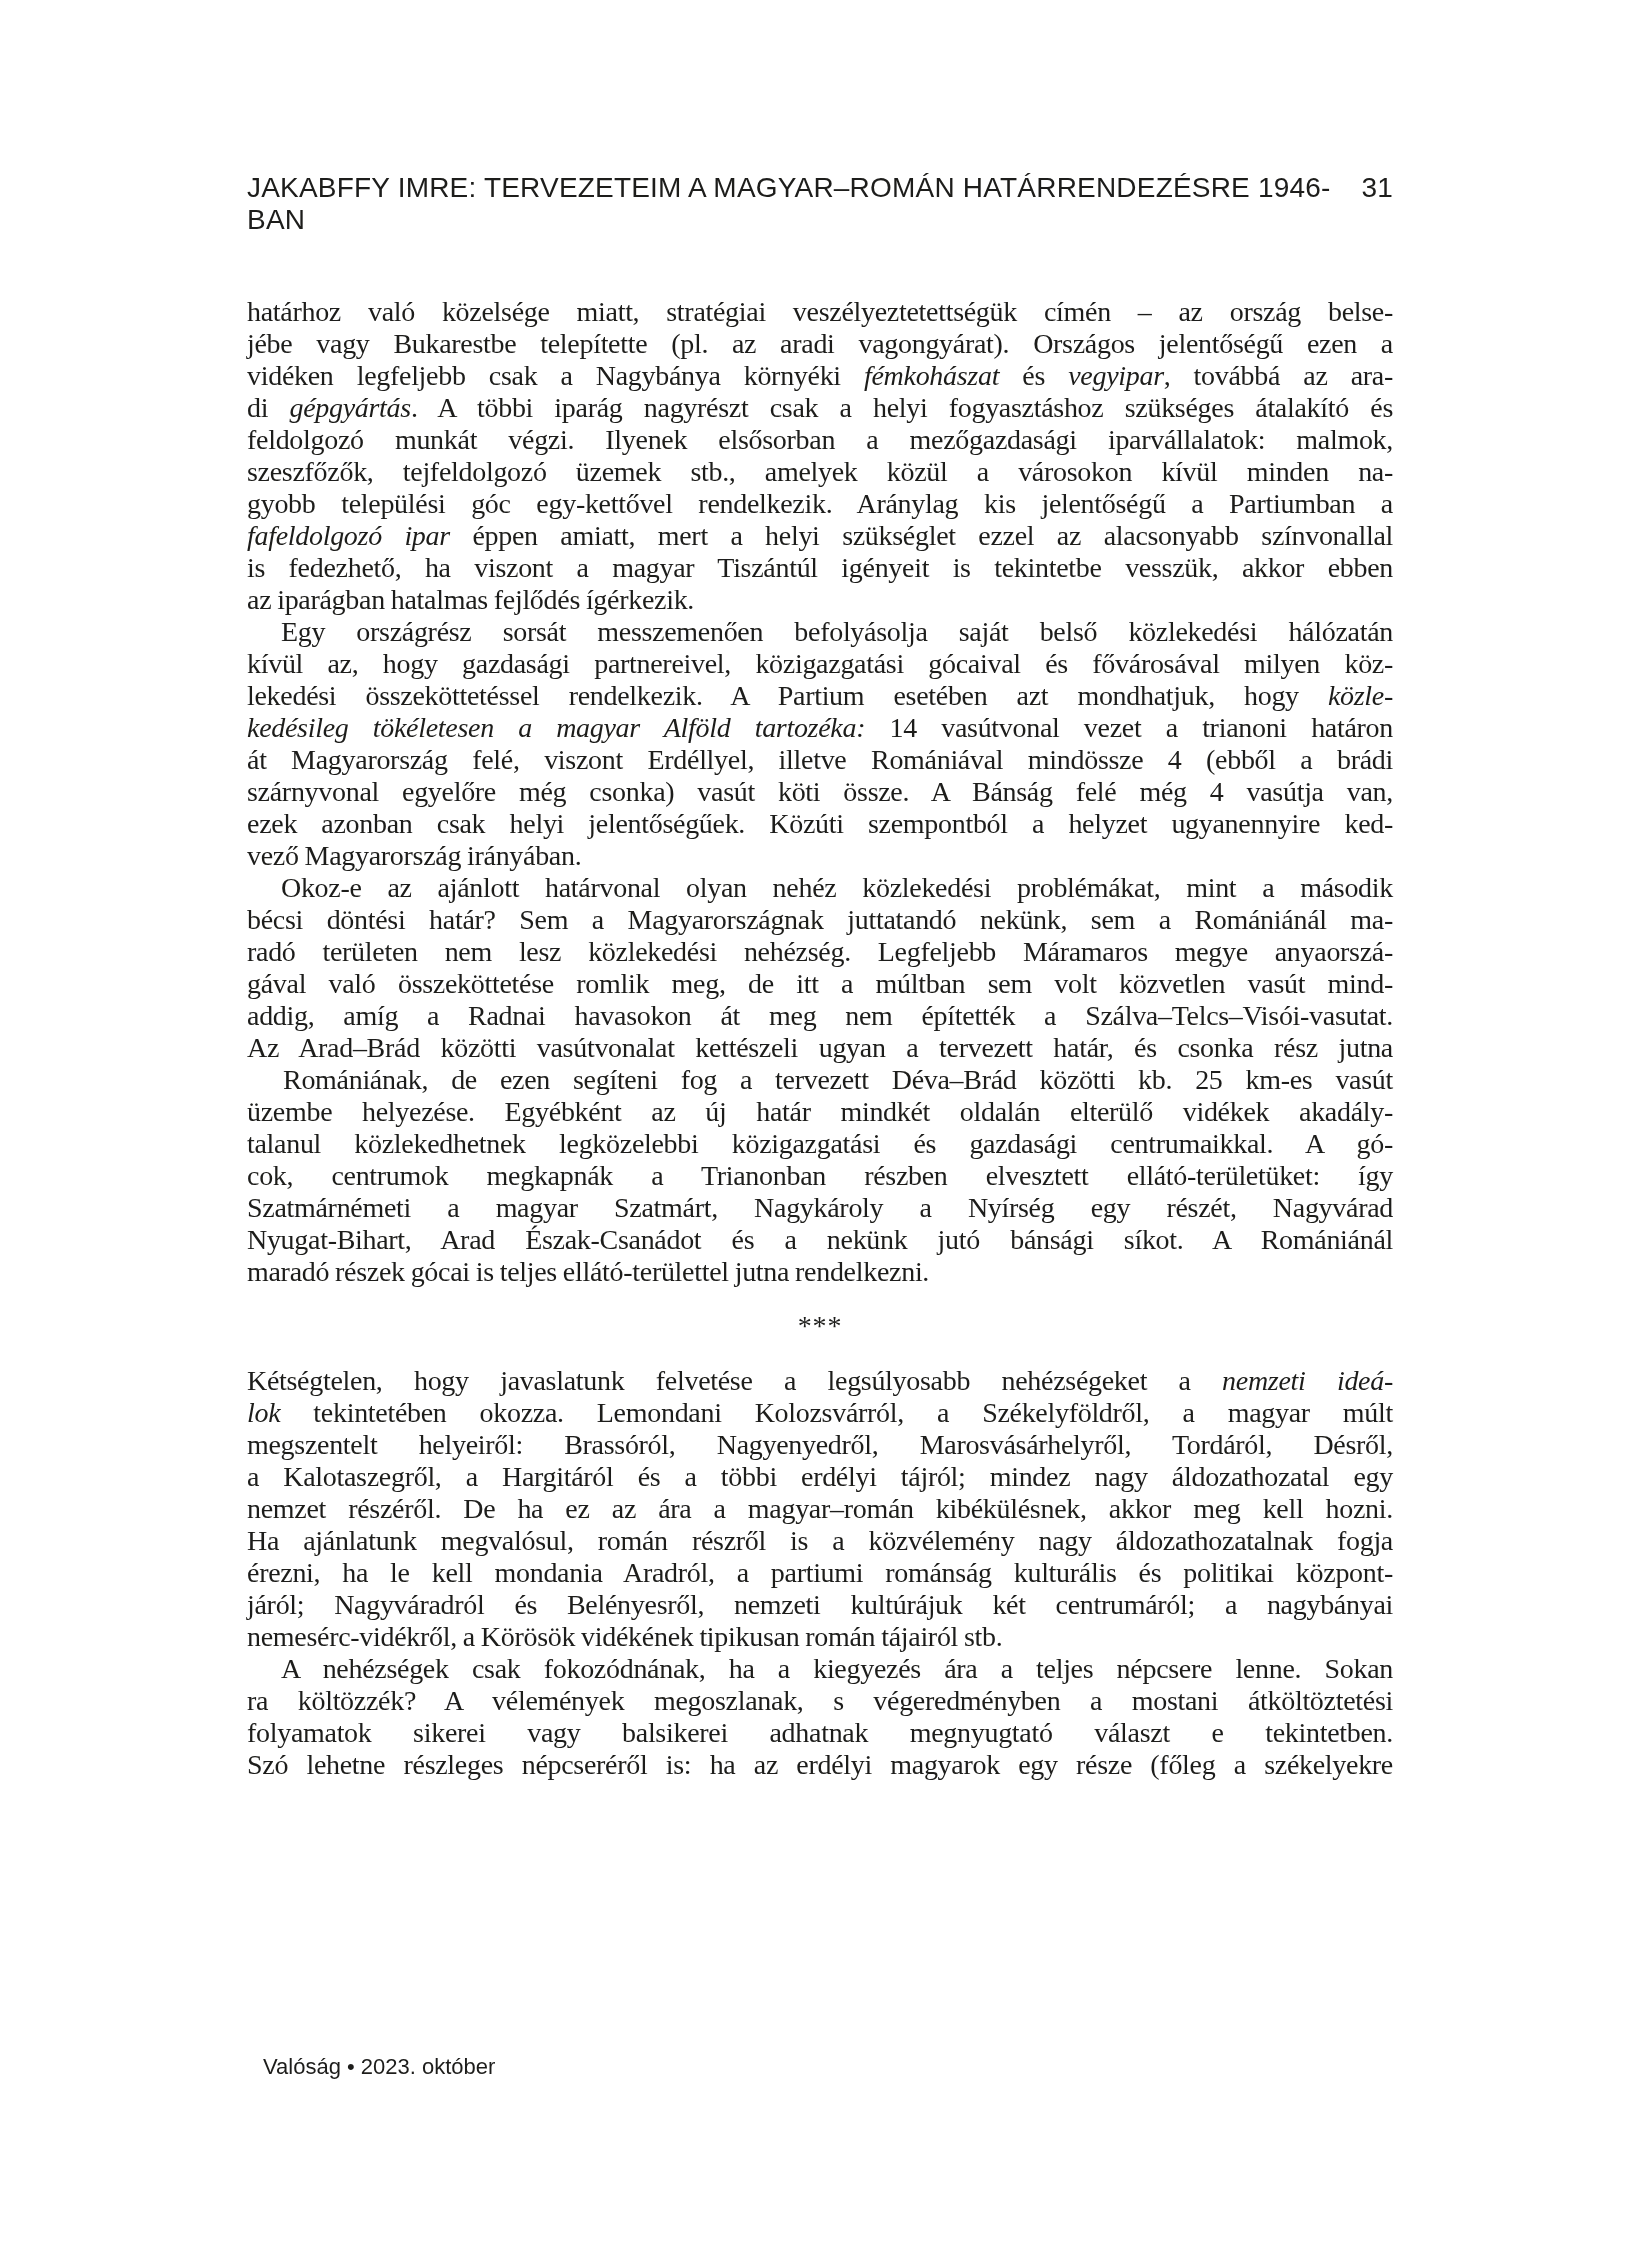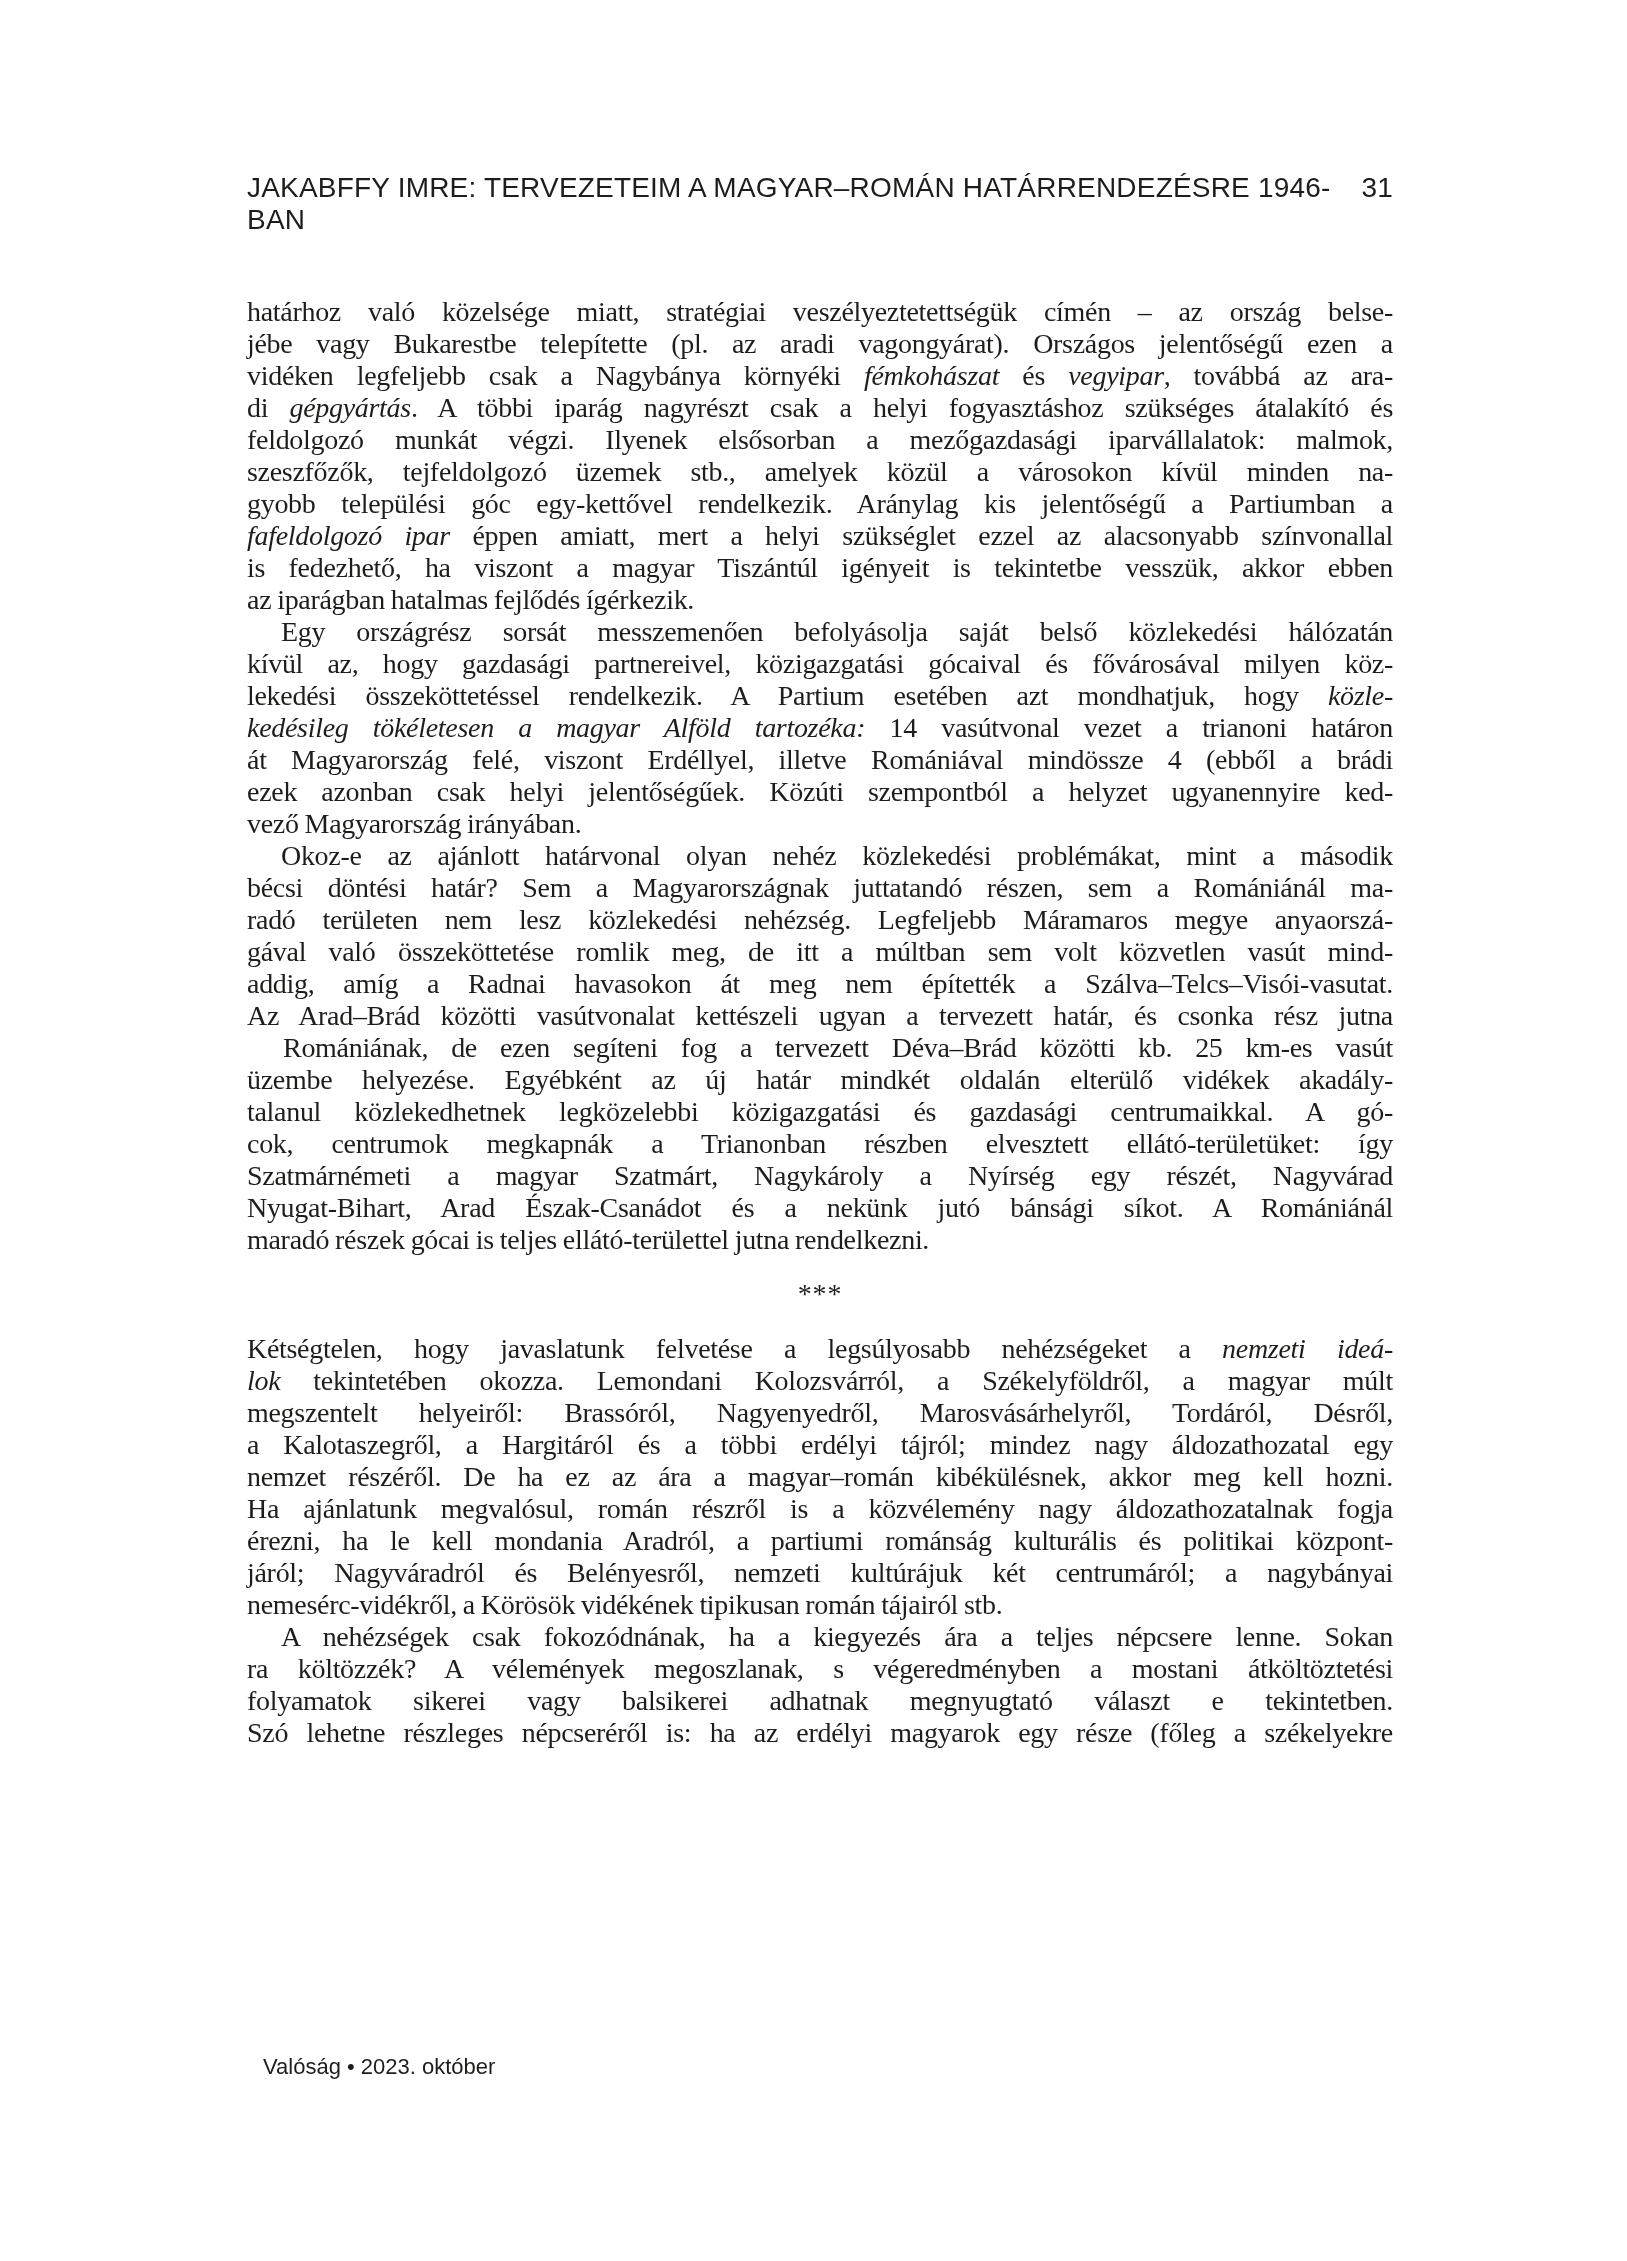--- a/index.html
+++ b/index.html
@@ -50,26 +50,27 @@
         <span class="line" style="text-indent: 0px;"><i>fafeldolgozó ipar</i><span> éppen amiatt, mert a helyi szükséglet ezzel az alacsonyabb színvonallal</span></span>
         <span class="line" style="text-indent: 0px;"><span>is fedezhető, ha viszont a magyar Tiszántúl igényeit is tekintetbe vesszük, akkor ebben</span></span>
         <span class="line last" style="text-indent: 0px;"><span>az iparágban hatalmas fejlődés ígérkezik.</span></span>
       </p>
       <p class="indent">
         <span class="line"><span>Egy országrész sorsát messzemenően befolyásolja saját belső közlekedési hálózatán</span></span>
         <span class="line" style="text-indent: 0px;"><span>kívül az, hogy gazdasági partnereivel, közigazgatási gócaival és fővárosával milyen köz-</span></span>
         <span class="line" style="text-indent: 0px;"><span>lekedési összeköttetéssel rendelkezik. A Partium esetében azt mondhatjuk, hogy </span><i>közle-</i></span>
         <span class="line" style="text-indent: 0px;"><i>kedésileg tökéletesen a magyar Alföld tartozéka:</i><span> 14 vasútvonal vezet a trianoni határon</span></span>
         <span class="line" style="text-indent: 0px;"><span>át Magyarország felé, viszont Erdéllyel, illetve Romániával mindössze 4 (ebből a brádi</span></span>
+        <span class="line" style="text-indent: 0px;"><span>szárnyvonal egyelőre még csonka) vasút köti össze. A Bánság felé még 4 vasútja van,</span></span>
         <span class="line" style="text-indent: 0px;"><span>ezek azonban csak helyi jelentőségűek. Közúti szempontból a helyzet ugyanennyire ked-</span></span>
         <span class="line last" style="text-indent: 0px;"><span>vező Magyarország irányában.</span></span>
       </p>
       <p class="indent">
         <span class="line"><span>Okoz-e az ajánlott határvonal olyan nehéz közlekedési problémákat, mint a második</span></span>
-        <span class="line" style="text-indent: 0px;"><span>bécsi döntési határ? Sem a Magyarországnak juttatandó részen, sem a Romániánál ma-</span></span>
+        <span class="line" style="text-indent: 0px;"><span>bécsi döntési határ? Sem a Magyarországnak juttatandó nekünk, sem a Romániánál ma-</span></span>
         <span class="line" style="text-indent: 0px;"><span>radó területen nem lesz közlekedési nehézség. Legfeljebb Máramaros megye anyaorszá-</span></span>
         <span class="line" style="text-indent: 0px;"><span>gával való összeköttetése romlik meg, de itt a múltban sem volt közvetlen vasút mind-</span></span>
         <span class="line" style="text-indent: 0px;"><span>addig, amíg a Radnai havasokon át meg nem építették a Szálva–Telcs–Visói-vasutat.</span></span>
         <span class="line" style="text-indent: 0px;"><span>Az Arad–Brád közötti vasútvonalat kettészeli ugyan a tervezett határ, és csonka rész jutna</span></span>
         <span class="line" style="text-indent: 0px; margin-left: 36px;"><span>Romániának, de ezen segíteni fog a tervezett Déva–Brád közötti kb. 25 km-es vasút</span></span>
         <span class="line" style="text-indent: 0px;"><span>üzembe helyezése. Egyébként az új határ mindkét oldalán elterülő vidékek akadály-</span></span>
         <span class="line" style="text-indent: 0px;"><span>talanul közlekedhetnek legközelebbi közigazgatási és gazdasági centrumaikkal. A gó-</span></span>
         <span class="line" style="text-indent: 0px;"><span>cok, centrumok megkapnák a Trianonban részben elvesztett ellátó-területüket: így</span></span>
         <span class="line" style="text-indent: 0px;"><span>Szatmárnémeti a magyar Szatmárt, Nagykároly a Nyírség egy részét, Nagyvárad</span></span>
         <span class="line" style="text-indent: 0px;"><span>Nyugat-Bihart, Arad Észak-Csanádot és a nekünk jutó bánsági síkot. A Romániánál</span></span>

